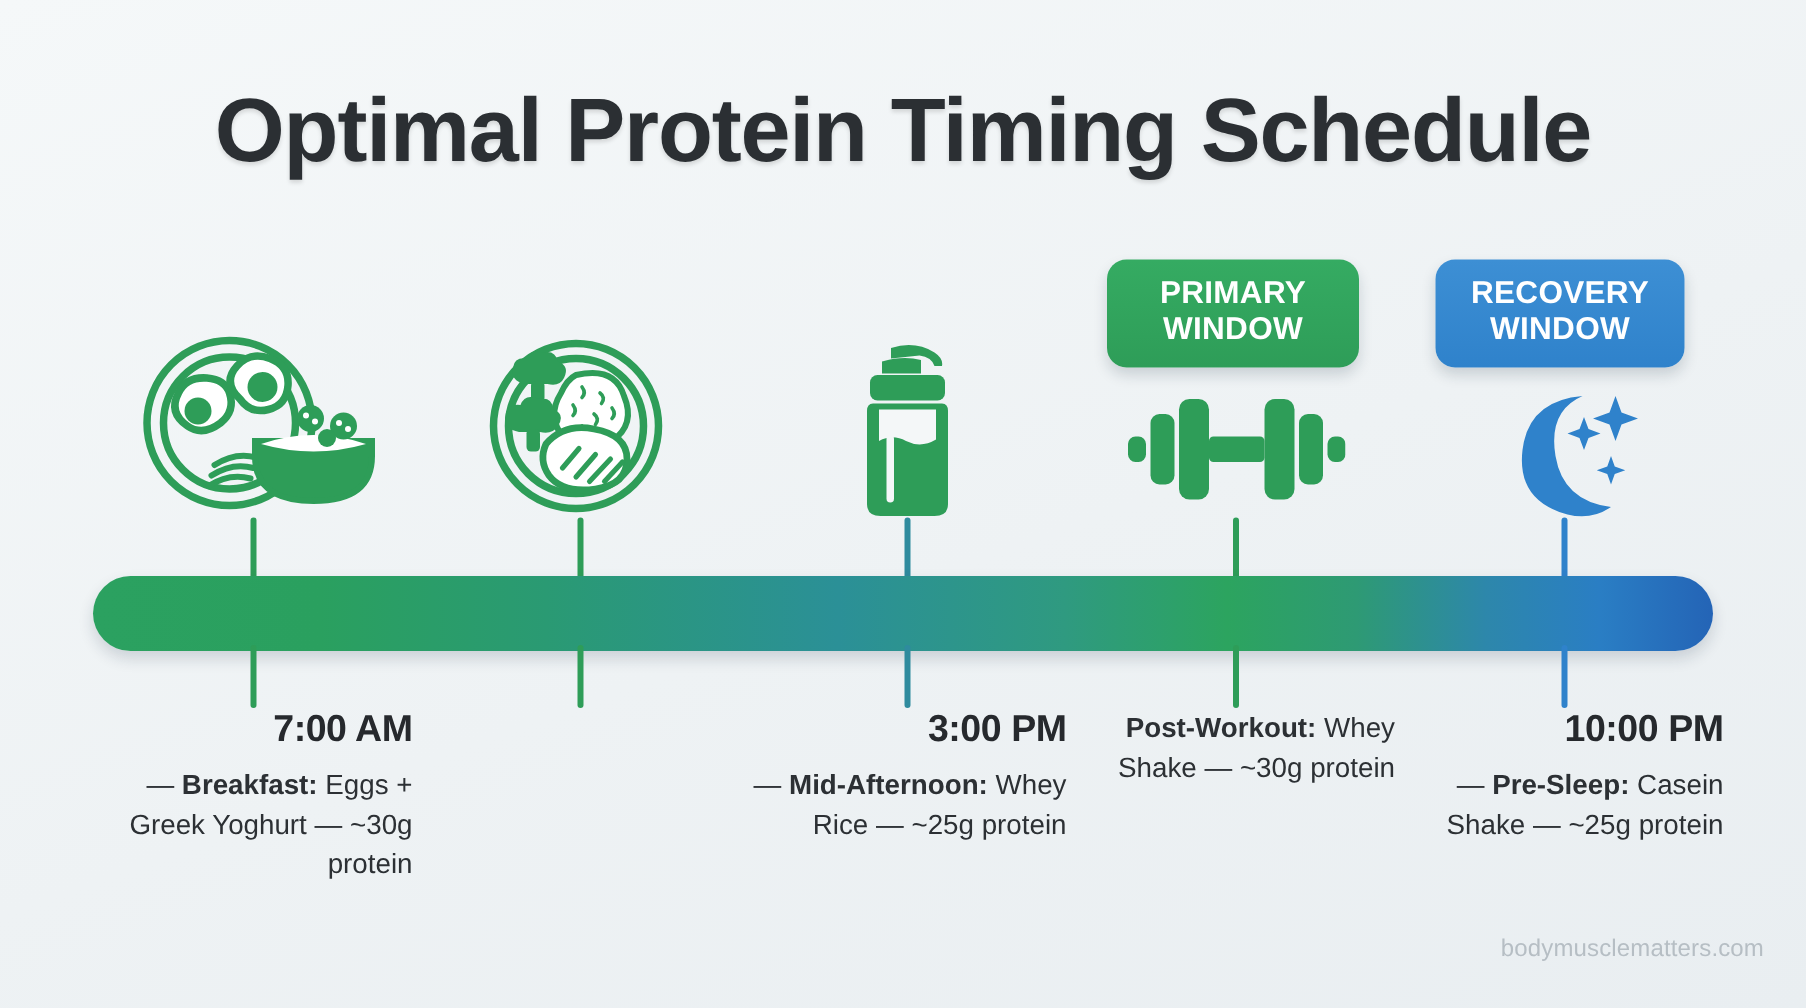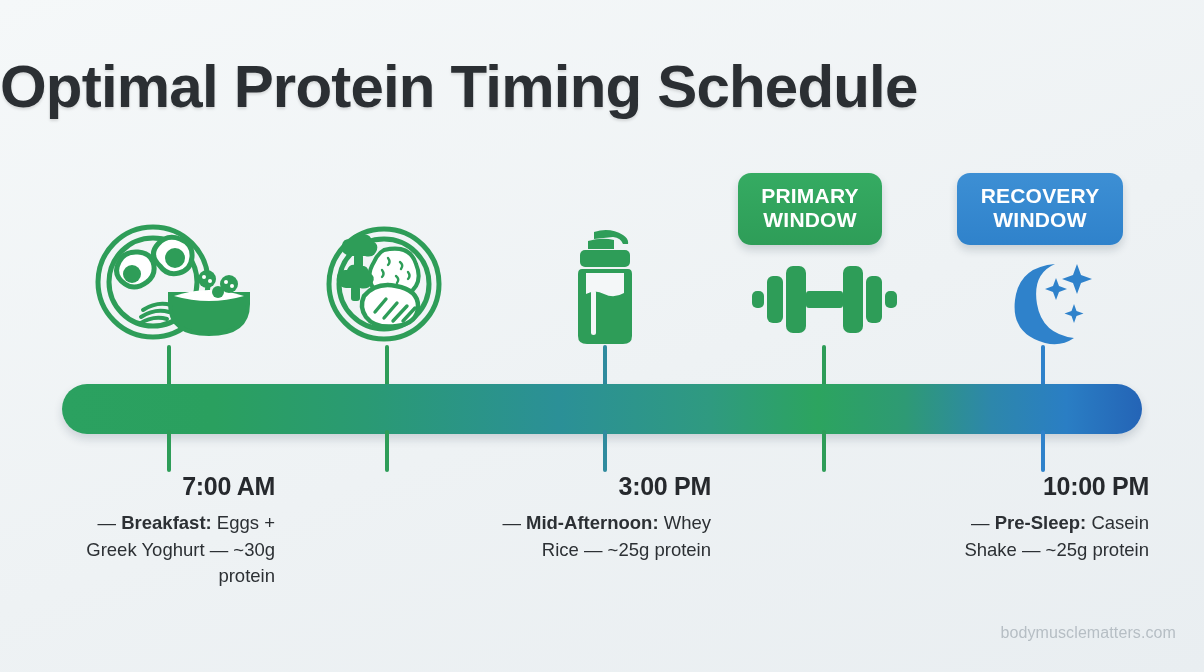--- a/index.html
+++ b/index.html
@@ -21,20 +21,21 @@
     inset: 0;
     background: linear-gradient(160deg, #f5f8f9 0%, #eef2f4 55%, #e9eef1 100%);
   }
 
   
   #title {
     position: absolute;
     top: 52px;
     left: 0;
     width: 1204px;
+    text-align: center;
     font-size: 60px;
     font-weight: bold;
     letter-spacing: -0.8px;
     color: #2b2f33;
     text-shadow: 0 2px 3px rgba(0,0,0,0.13);
   }
 
   
   .badge {
     position: absolute;
@@ -233,21 +234,21 @@
     <svg viewBox="0 0 100 95" width="100" height="95">
       <path d="M60 12 q-36 3 -40 36 q-4 34 30 43 q16 4 29 -5 q-32 -4 -37 -34 q-5 -30 18 -40 z" fill="#2f82cb"></path>
       <g fill="#2f82cb">
         <path d="M82 12 l4 11 l11 4 l-11 4 l-4 11 l-4 -11 l-11 -4 l11 -4 z"></path>
         <path d="M61 26 l3 8 l8 3 l-8 3 l-3 8 l-3 -8 l-8 -3 l8 -3 z"></path>
         <path d="M79 52 l2.5 7 l7 2.5 l-7 2.5 l-2.5 7 l-2.5 -7 l-7 -2.5 l7 -2.5 z"></path>
       </g>
     </svg>
   </div>
 
-  <div class="badge green" style="left:738px; top:173px; width:144px;">PRIMARY
+  <div class="badge green" style="left:738px; top:173px; width:168px;">PRIMARY
 WINDOW</div>
   <div class="badge blue" style="left:957px; top:173px; width:166px;">RECOVERY
 WINDOW</div>
 
   <div class="stem stem-top" style="left:167px; background:#2e9d58;"></div>
   <div class="stem stem-top" style="left:385px; background:#2e9d58;"></div>
   <div class="stem stem-top" style="left:603px; background:#2f8b9e;"></div>
   <div class="stem stem-top" style="left:822px; background:#2e9d58;"></div>
   <div class="stem stem-top" style="left:1041px; background:#2f82cb;"></div>
 
@@ -264,20 +265,21 @@
     <div class="stop-desc"><span>— </span><b>Breakfast:</b><span> Eggs + Greek Yoghurt — ~30g protein</span></div>
   </div>
 
 
   <div class="stop" style="left:499px;">
     <div class="stop-time">3:00 PM</div>
     <div class="stop-desc"><span>— </span><b>Mid-Afternoon:</b><span> Whey Rice — ~25g protein</span></div>
   </div>
 
   <div class="stop" style="left:718px;">
+    <div class="stop-desc"><span></span><b>Post-Workout:</b><span> Whey Shake — ~30g protein</span></div>
   </div>
 
   <div class="stop" style="left:937px;">
     <div class="stop-time">10:00 PM</div>
     <div class="stop-desc"><span>— </span><b>Pre-Sleep:</b><span> Casein Shake — ~25g protein</span></div>
   </div>
 
   <div id="watermark">bodymusclematters.com</div>
 
 </div>

